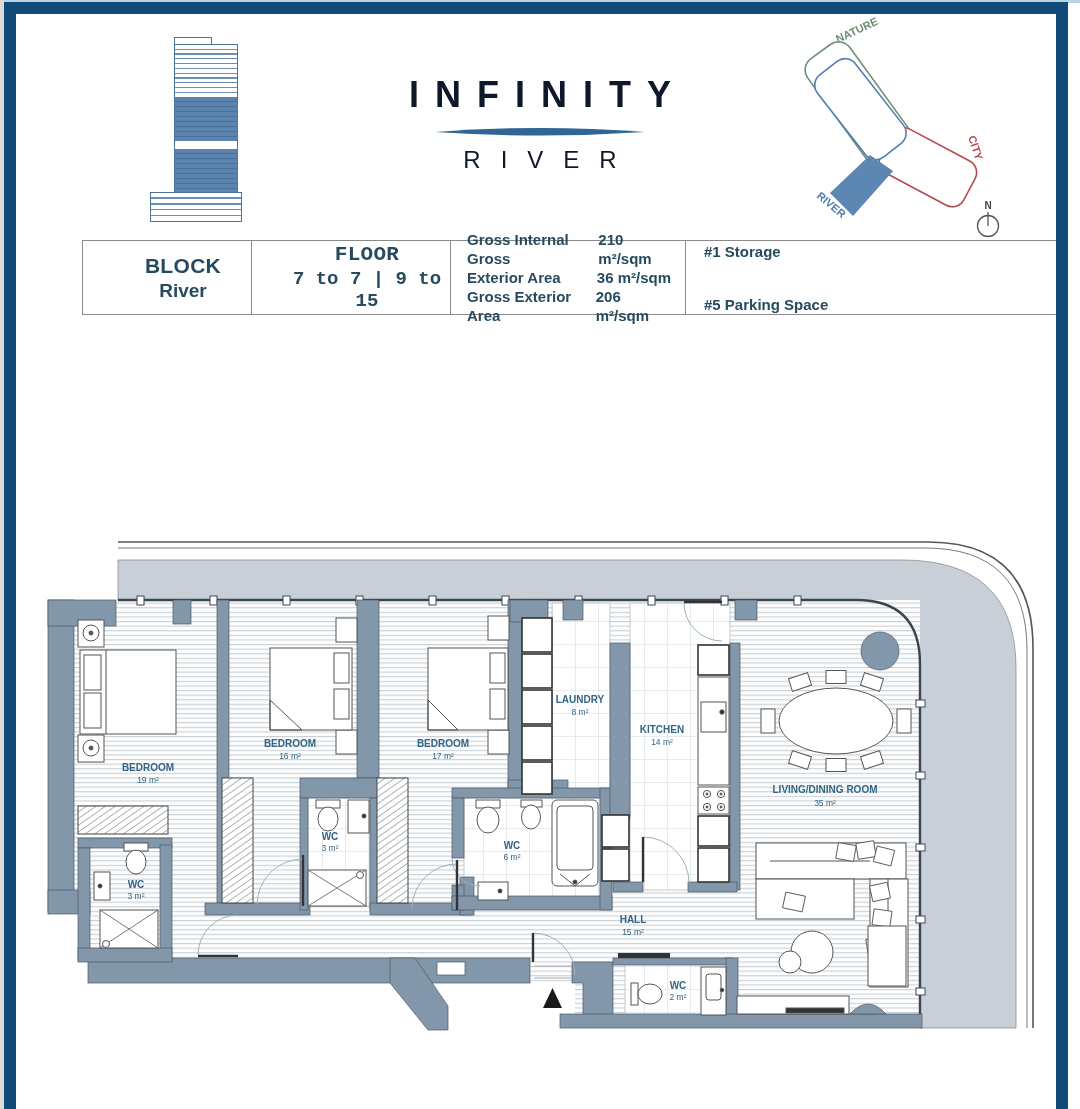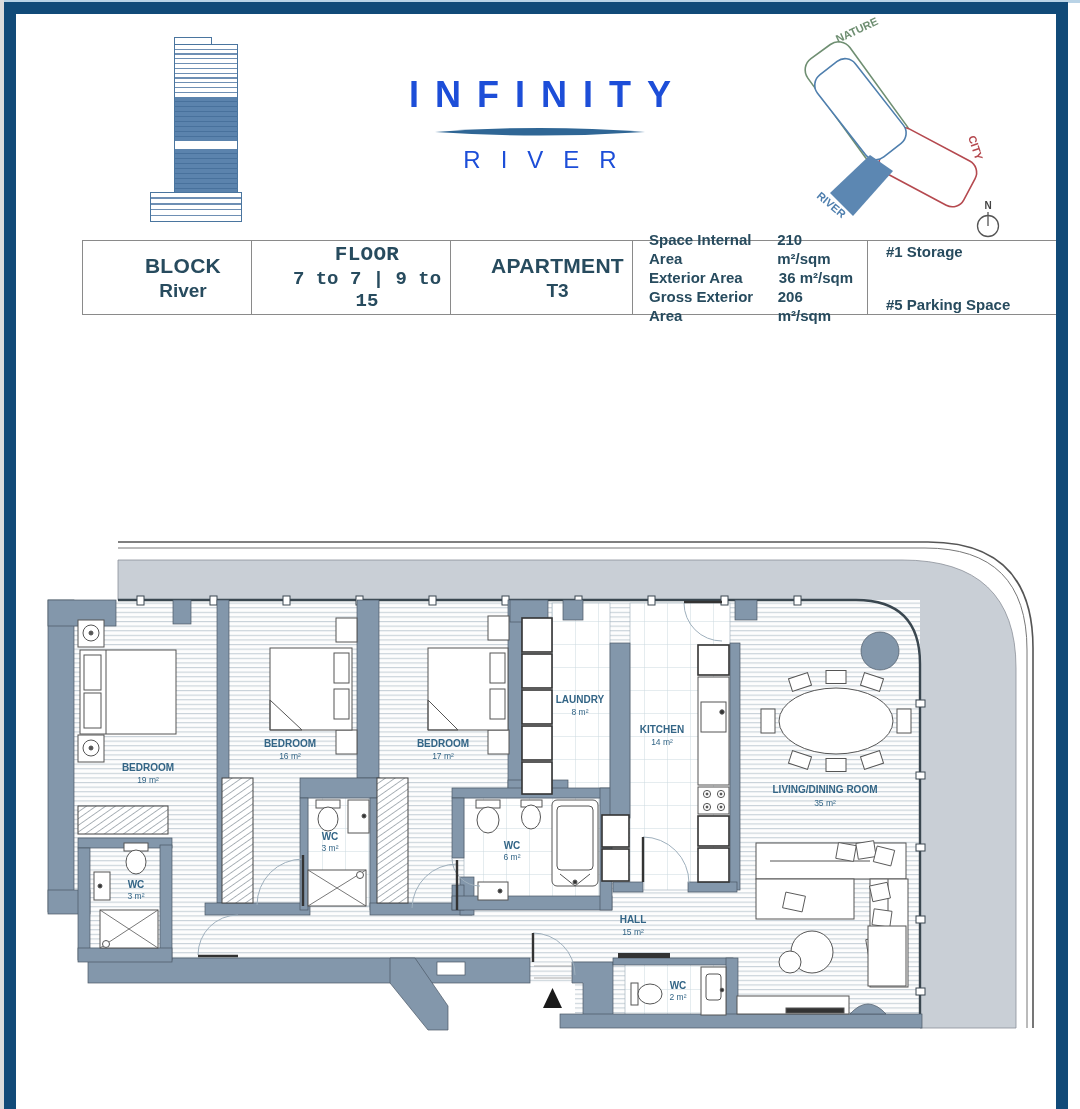--- a/index.html
+++ b/index.html
@@ -14,21 +14,21 @@
   .tower .shaft{position:absolute;left:24px;top:0;width:64px;height:150px;border:1.5px solid #4a759f;box-sizing:border-box;}
   .tower .step{position:absolute;left:24px;top:-7px;width:38px;height:9px;background:#fff;border:1.5px solid #4a759f;border-bottom:none;box-sizing:border-box;}
   .tower .s-white{background:repeating-linear-gradient(180deg,#fff 0 3.6px,#6e8fb4 3.6px 4.8px);}
   .tower .s-blue{background:repeating-linear-gradient(180deg,#5b83ad 0 4px,#48719c 4px 5px);}
   .tower .sec1{position:absolute;left:0;top:0;width:100%;height:52px;}
   .tower .sec2{position:absolute;left:0;top:52px;width:100%;height:44px;}
   .tower .sec3{position:absolute;left:0;top:96px;width:100%;height:8px;background:#fff;}
   .tower .sec4{position:absolute;left:0;top:104px;width:100%;height:43px;}
   .tower .base{position:absolute;left:0;top:148px;width:92px;height:30px;border:1.5px solid #4a759f;box-sizing:border-box;
                background:repeating-linear-gradient(180deg,#fff 0 4.5px,#6e8fb4 4.5px 5.8px);}
-  .logo{position:absolute;left:290px;top:74px;width:500px;text-align:center;color:#1d4ed8;}
+  .logo{position:absolute;left:290px;top:74px;width:500px;text-align:center;color:#0f172a;}
   .logo .brand{font-size:36px;font-weight:700;letter-spacing:16px;text-indent:16px;}
   .logo .swoosh{margin:10px auto 8px auto;display:block;}
   .logo .sub{font-size:24px;font-weight:400;letter-spacing:20px;text-indent:20px;}
   
   .itable{position:absolute;left:82px;top:240px;width:978px;height:75px;display:flex;
           border-top:1px solid #8a8a8a;border-bottom:1px solid #8a8a8a;box-sizing:border-box;color:#274b5e;}
   .itable .cell{box-sizing:border-box;border-left:1px solid #8a8a8a;display:flex;flex-direction:column;justify-content:center;}
   .itable .cell.center{align-items:center;text-align:center;padding-left:32px;}
   .itable .cell.last{border-left:1px solid #8a8a8a;border-right:none;}
   .itable .lab{font-size:21px;font-weight:700;letter-spacing:.3px;}
@@ -89,27 +89,23 @@
 
 <div class="itable">
   <div class="cell center c1">
     <div class="lab">BLOCK</div>
     <div class="val">River</div>
   </div>
   <div class="cell center c2">
     <div class="lab">FLOOR</div>
     <div class="val">7 to 7 | 9 to 15</div>
   </div>
-  <div class="cell center c3">
-    <div class="lab">APARTMENT</div>
-    <div class="val">T3</div>
-  </div>
   <div class="cell c4">
     <div class="arearow">
-      <span>Space Internal Area</span>
+      <span>Gross Internal Gross</span>
         <span>210 m²/sqm</span>
     </div>
     <div class="arearow">
       <span>Exterior Area</span>
         <span>36 m²/sqm</span>
     </div>
     <div class="arearow">
       <span>Gross Exterior Area</span>
         <span>206 m²/sqm</span>
     </div>

